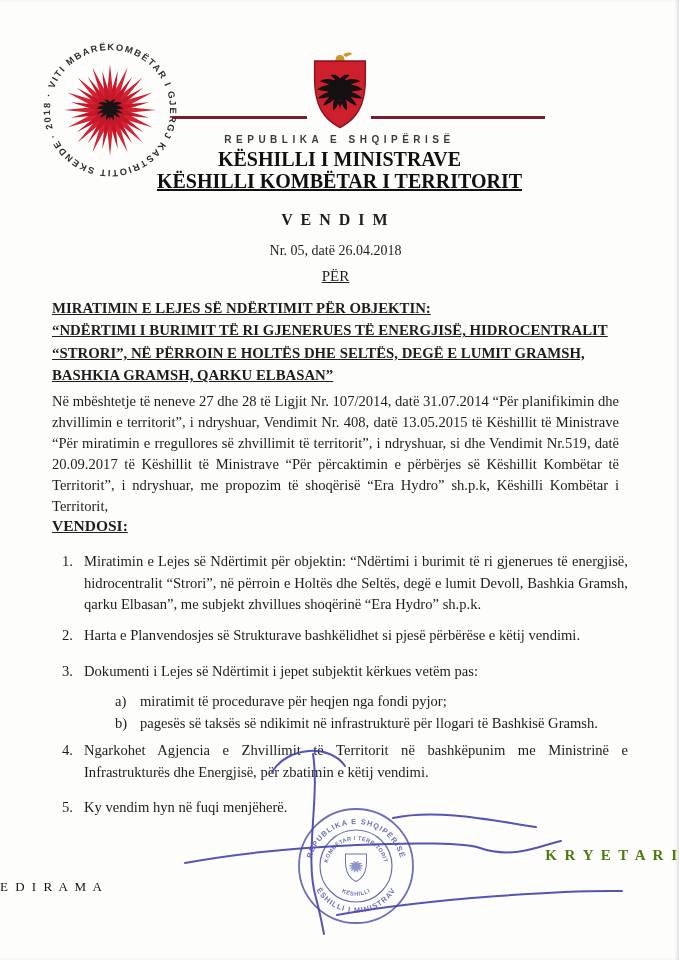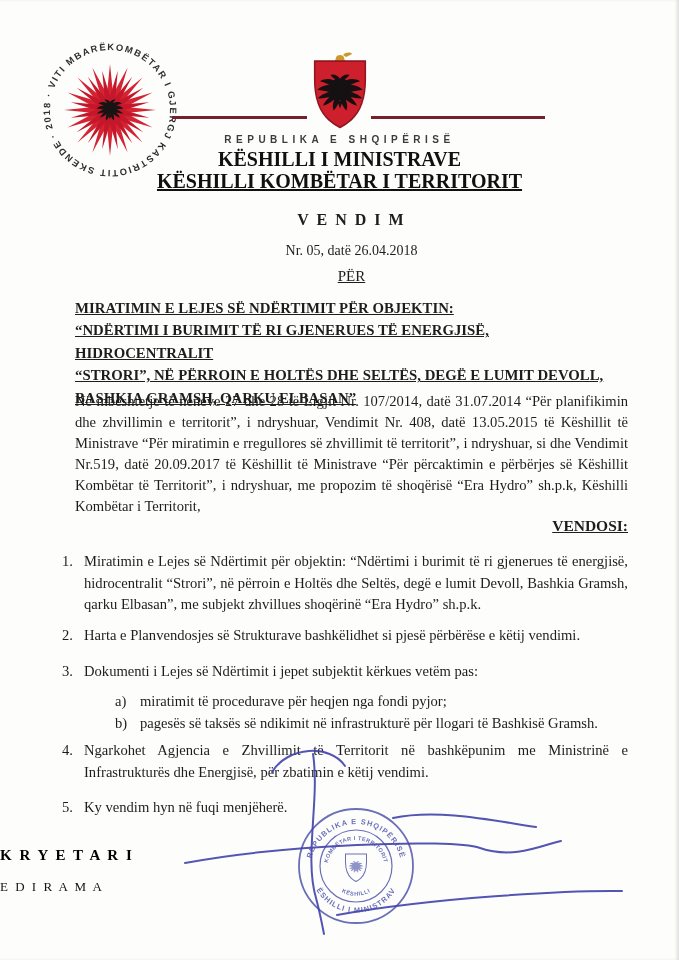--- a/index.html
+++ b/index.html
@@ -15,40 +15,40 @@
              letter-spacing:1.6px;fill:#2e2e2e;}
   .coat{position:absolute;left:307px;top:52px;}
   .hdr-rep{position:absolute;left:0;right:0;top:134px;text-align:center;
            font-family:"Liberation Sans",sans-serif;font-size:10px;font-weight:bold;
            letter-spacing:4.5px;color:#3c3c3c;}
   .hdr-min{position:absolute;left:0;right:0;top:148px;text-align:center;
            font-size:20px;font-weight:bold;color:#101010;}
   .hdr-ter{position:absolute;left:0;right:0;top:170px;text-align:center;
            font-size:20px;font-weight:bold;color:#101010;text-decoration:underline;}
   
-  .blk{position:absolute;left:52px;right:51px;margin-left:23px;}
+  .blk{position:absolute;left:52px;right:60px;}
   .vendim{top:211px;text-align:center;font-weight:bold;font-size:16px;letter-spacing:2px;}
   .nrline{top:243px;text-align:center;font-size:14px;}
   .perline{top:268px;text-align:center;font-weight:normal;font-size:15px;}
   .perline span{text-decoration:underline;}
   .title{top:297px;text-align:left;font-weight:bold;font-size:14.8px;line-height:22.4px;}
   .title div{text-decoration:underline;}
   .preamble{top:391px;font-size:14.6px;line-height:21px;text-align:justify;}
-  .vendosi{top:517px;text-align:right;font-weight:bold;font-size:15.5px;}
+  .vendosi{top:517px;text-align:left;font-weight:bold;font-size:15.5px;}
   .vendosi span{text-decoration:underline;}
   .item{position:absolute;left:62px;right:51px;display:flex;font-size:14.6px;line-height:21.5px;}
   .inum{width:22px;flex:none;}
   .itxt{flex:1;text-align:justify;}
   .i1{top:551px}.i2{top:625px}.i3{top:661px}.i4{top:740px}.i5{top:797px}
   .sub{position:absolute;left:115px;right:60px;display:flex;font-size:14.6px;line-height:21px;}
   .snum{width:25px;flex:none;}
   .sa{top:691px}.sb{top:713px}
   
-  .kryetari{position:absolute;left:0;right:0;top:847px;text-align:left;
-            font-weight:bold;font-size:15px;letter-spacing:2px;color:#000000;}
+  .kryetari{position:absolute;left:0;right:0;top:847px;text-align:right;
+            font-weight:bold;font-size:15px;letter-spacing:2px;color:#4d7c0f;}
   .edirama{position:absolute;left:0;right:0;top:879px;
            font-weight:normal;font-size:13px;letter-spacing:2px;color:#141414;}
   .blue-stamp{position:absolute;left:294px;top:804px;opacity:.82;}
   .stamp-txt{font-family:"Liberation Sans",sans-serif;font-weight:bold;fill:#4a50a8;}
   .sig{position:absolute;left:150px;top:738px;}
 </style>
 </head>
 <body>
 
 <div class="page">
@@ -78,21 +78,21 @@
   <div class="hdr-rep">REPUBLIKA E SHQIPËRISË</div>
   <div class="hdr-min">KËSHILLI I MINISTRAVE</div>
   <div class="hdr-ter">KËSHILLI KOMBËTAR I TERRITORIT</div>
 
   <div class="blk vendim">V E N D I M</div>
   <div class="blk nrline">Nr. 05, datë 26.04.2018</div>
   <div class="blk perline"><span>PËR</span></div>
   <div class="blk title">
     <div>MIRATIMIN E LEJES SË NDËRTIMIT PËR OBJEKTIN:</div>
     <div>“NDËRTIMI I BURIMIT TË RI GJENERUES TË ENERGJISË,  HIDROCENTRALIT</div>
-    <div>“STRORI”, NË PËRROIN E HOLTËS DHE SELTËS, DEGË E LUMIT DEVOLL,</div>
+    <div>“STRORI”, NË PËRROIN E HOLTËS DHE SELTËS, DEGË E LUMIT GRAMSH,</div>
     <div>BASHKIA GRAMSH, QARKU ELBASAN”</div>
   </div>
 
   <div class="blk preamble">Në mbështetje të neneve 27 dhe 28 të Ligjit Nr. 107/2014, datë 31.07.2014 “Për planifikimin dhe zhvillimin e territorit”, i ndryshuar, Vendimit Nr. 408, datë 13.05.2015 të Këshillit të Ministrave “Për miratimin e rregullores së zhvillimit të territorit”, i ndryshuar, si dhe Vendimit Nr.519, datë 20.09.2017 të Këshillit të Ministrave “Për përcaktimin e përbërjes së Këshillit Kombëtar të Territorit”, i ndryshuar, me propozim të shoqërisë “Era Hydro” sh.p.k, Këshilli Kombëtar i Territorit,</div>
 
   <div class="blk vendosi"><span>VENDOSI:</span></div>
 
   <div class="item i1">
     <span class="inum">1.</span>
     <span class="itxt">Miratimin e Lejes së Ndërtimit për objektin: “Ndërtimi i burimit të ri gjenerues të energjisë, hidrocentralit “Strori”, në përroin e Holtës dhe Seltës, degë e lumit Devoll, Bashkia Gramsh, qarku Elbasan”, me subjekt zhvillues shoqërinë “Era Hydro” sh.p.k.</span>

